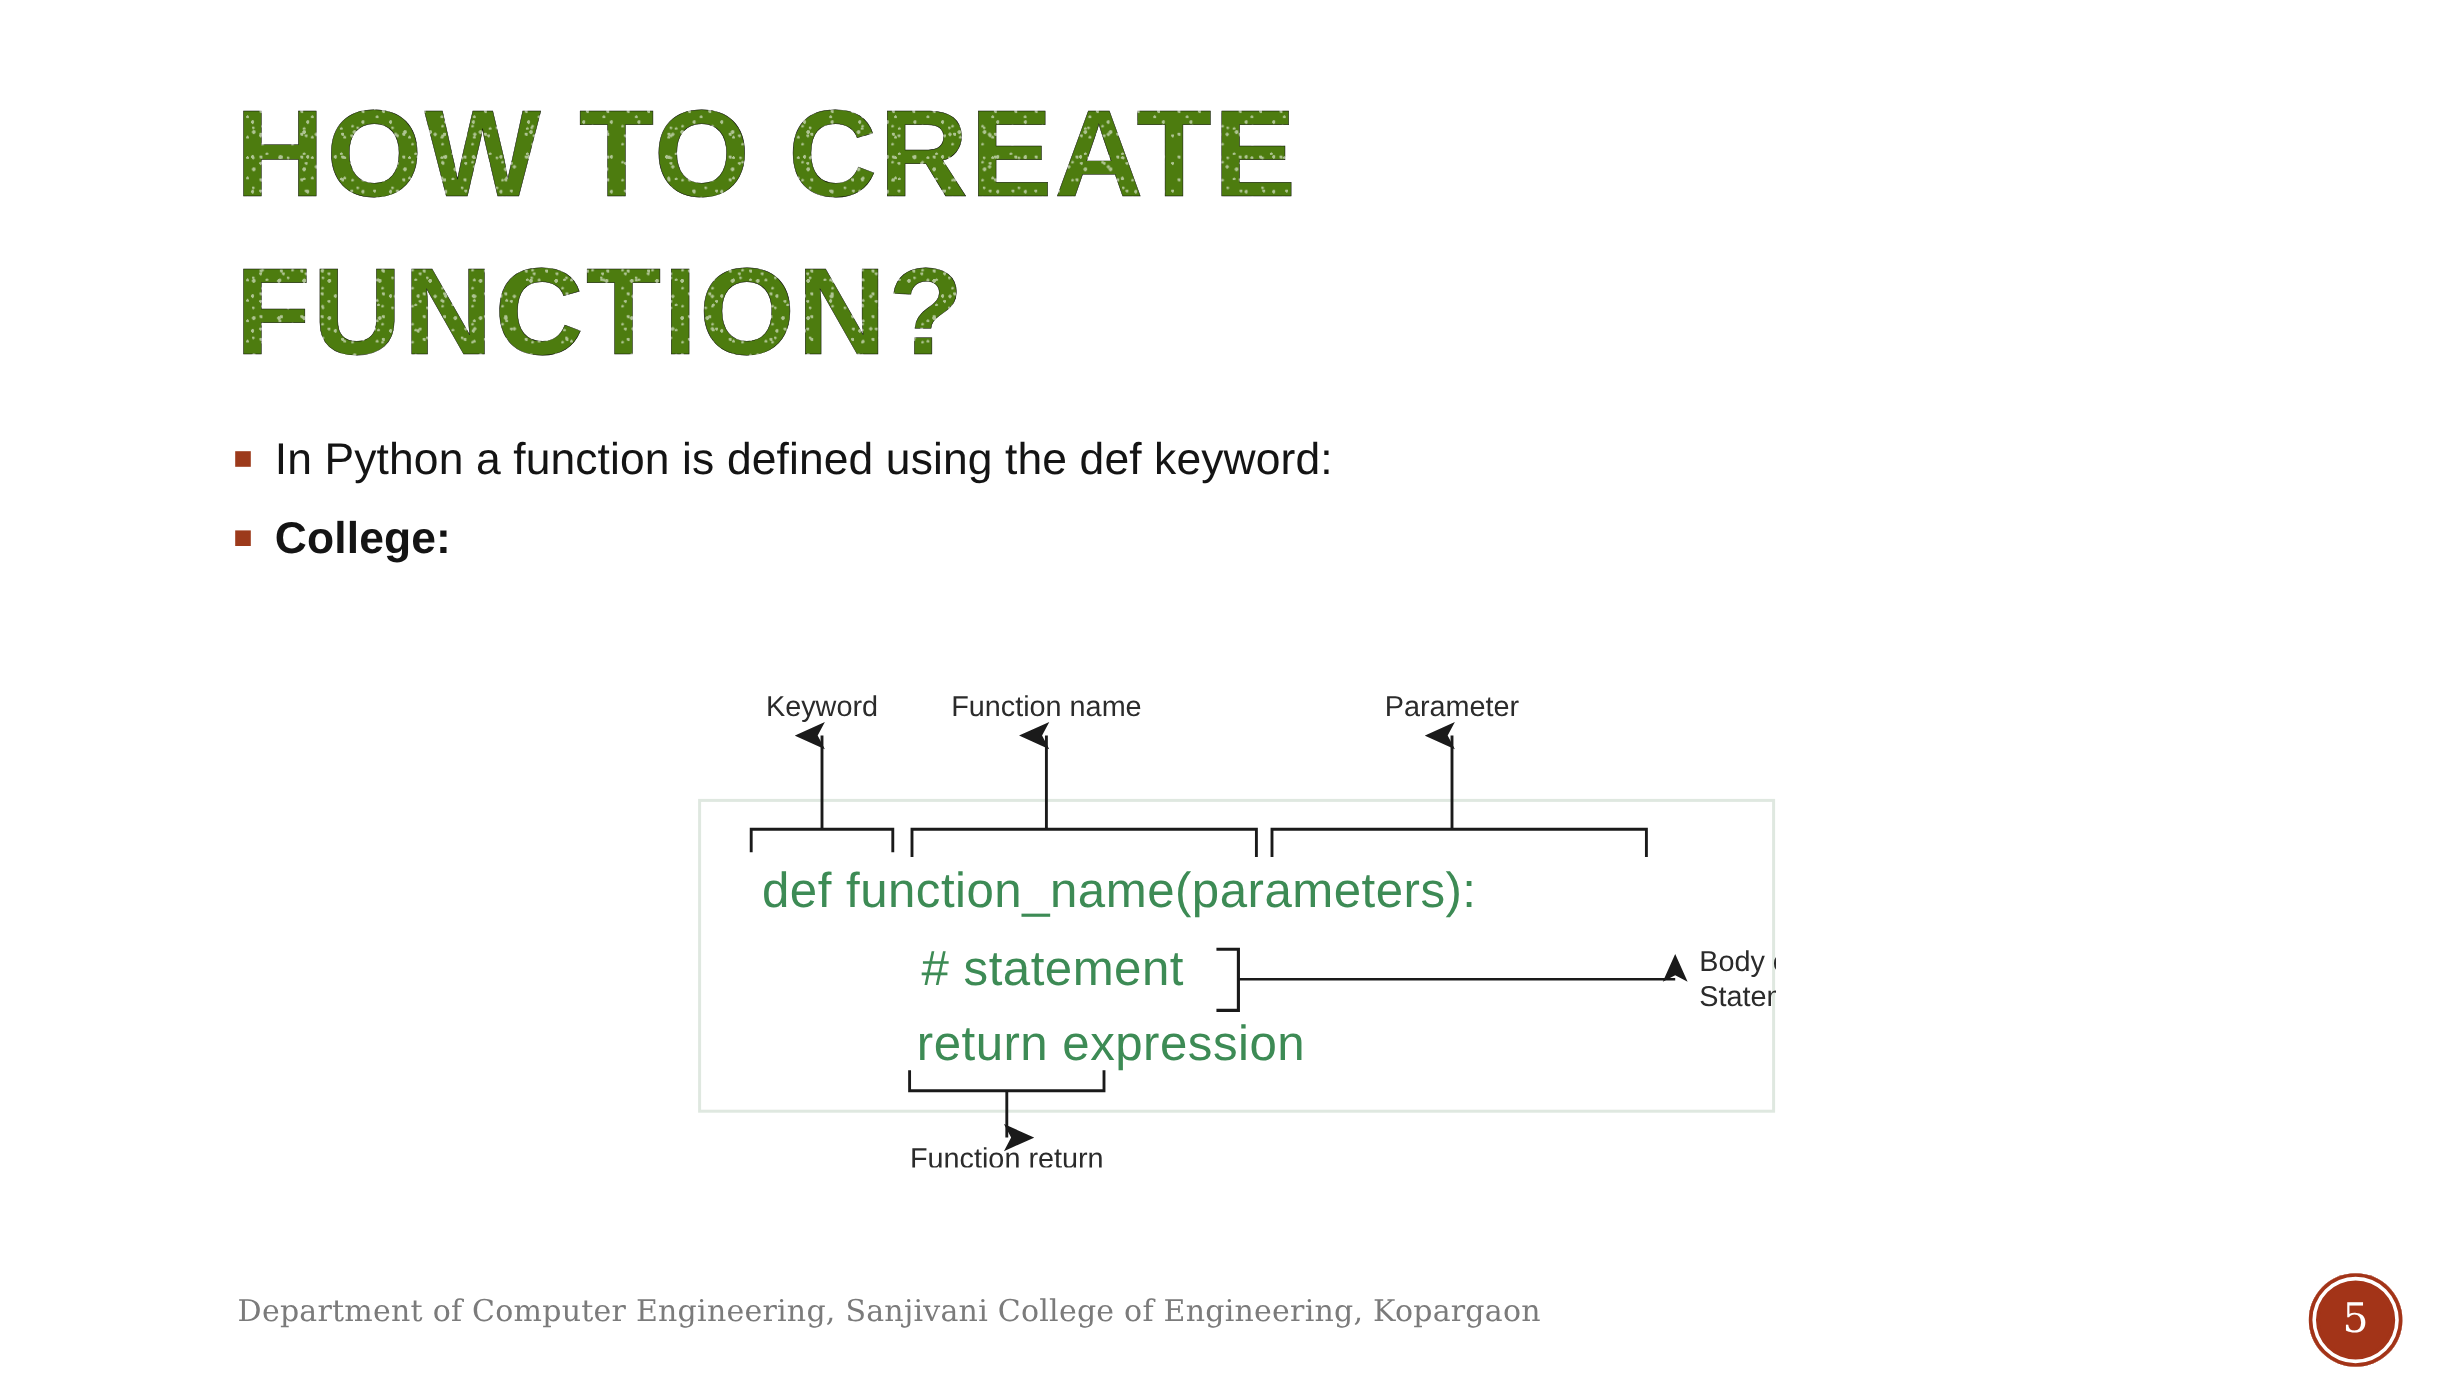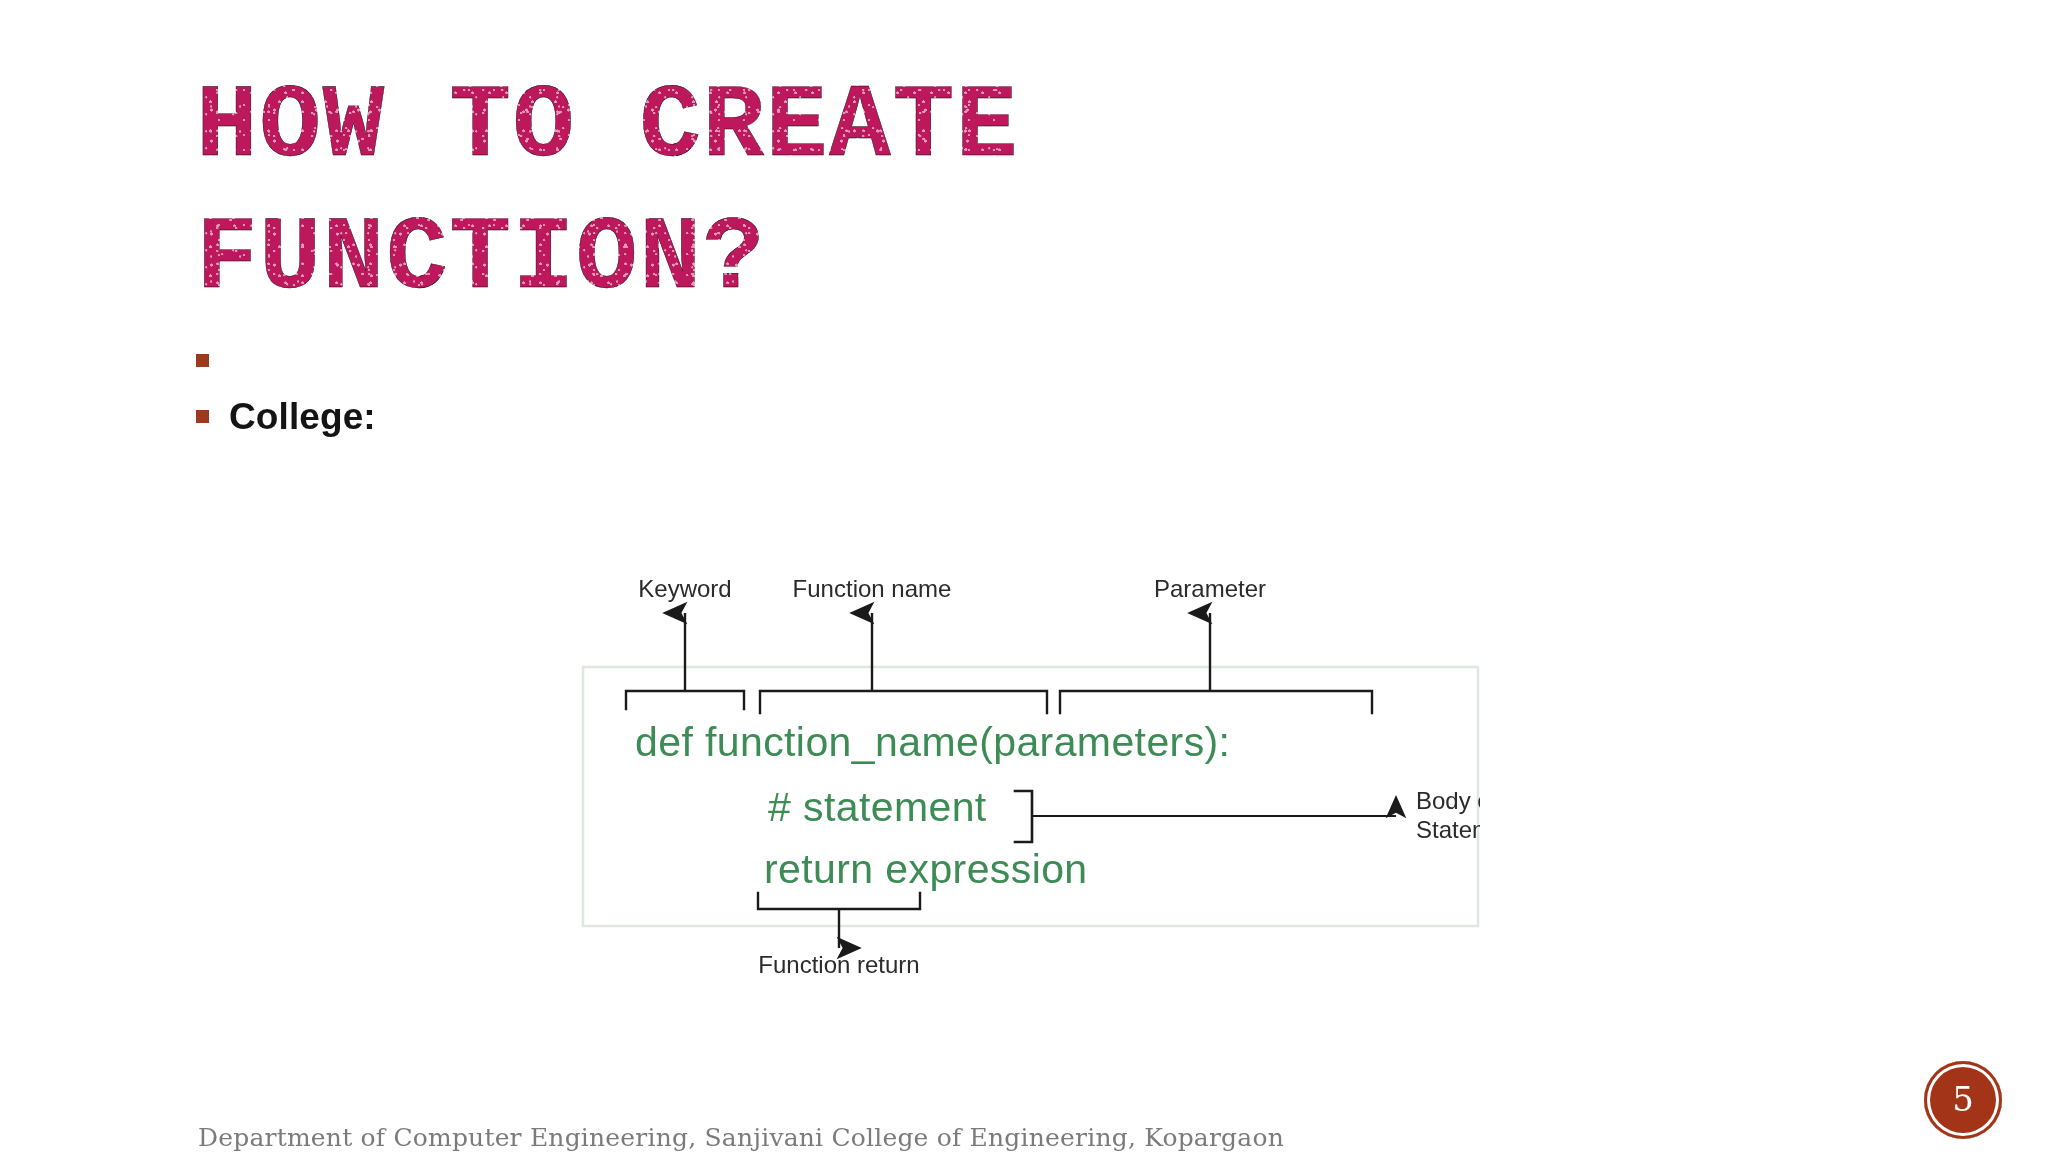--- a/index.html
+++ b/index.html
@@ -11,26 +11,26 @@
     overflow:hidden;
     position:relative;
   }
   .slide{position:relative;width:2048px;height:1152px;background:#fff;overflow:hidden;}
 
   
   .title{
     position:absolute;
     left:196px; top:62px;
     width:1300px;
-    font-family:Liberation Mono, monospace;
+    font-family:Liberation Sans, sans-serif;
     font-weight:700;
     font-size:103px;
     line-height:1.28;
     letter-spacing:1.5px;
-    color:#be185d;
+    color:#4d7c0f;
     text-transform:uppercase;
     white-space:pre-line;
     
     -webkit-text-stroke:0.4px #000;
   }
   .title-grit{
     position:absolute;left:196px;top:62px;width:1000px;height:270px;
     pointer-events:none;
     opacity:.55;
     mix-blend-mode:screen;
@@ -58,21 +58,21 @@
   .bullet-text.bold{font-weight:700;}
 
   
   .diagram{position:absolute;left:560px;top:573px;width:920px;height:400px;}
   .diagram svg{display:block;}
 
   
   .footer{
     position:absolute;left:198px;top:1078px;
     font-family:"DejaVu Serif","Liberation Serif",serif;
-    font-size:25px;color:#7b7b7b;letter-spacing:.2px;white-space:nowrap;margin-top:45px;
+    font-size:25px;color:#7b7b7b;letter-spacing:.2px;white-space:nowrap;
   }
   .page-badge{
     position:absolute;left:1924px;top:1061px;
     width:78px;height:78px;border-radius:50%;
     background:#a33418;
     display:flex;align-items:center;justify-content:center;
     box-shadow:inset 0 0 0 3px #a33418, inset 0 0 0 6px #ffffff, inset 0 0 0 9px #a33418;
   }
   .page-badge .num{
     font-family:"DejaVu Serif","Liberation Serif",serif;
@@ -84,20 +84,21 @@
 
 <div class="slide">
 
   <div class="title">HOW TO CREATE
 FUNCTION?</div>
   <div class="title-grit"></div>
 
   <div class="bullets">
     <div class="bullet-row">
       <span class="bullet-mark"></span>
+      <span class="bullet-text">In Python a function is defined using the def keyword:</span>
     </div>
     <div class="bullet-row">
       <span class="bullet-mark"></span>
       <span class="bullet-text bold">College:</span>
     </div>
   </div>
 
   <div class="diagram">
     <svg width="920" height="400" viewBox="0 0 920 400" xmlns="http://www.w3.org/2000/svg">
       <defs>

